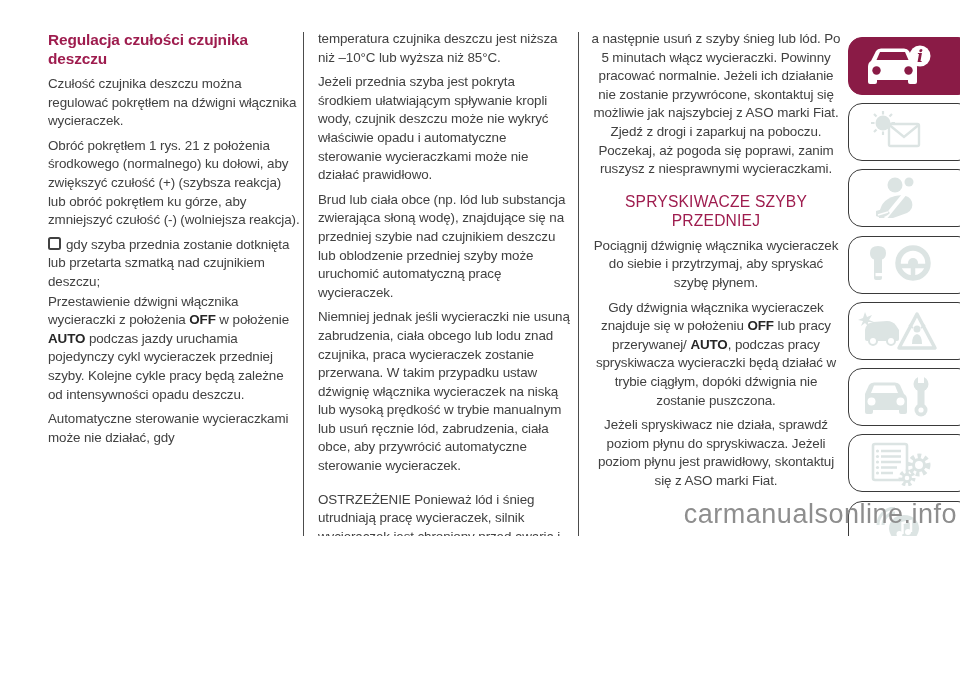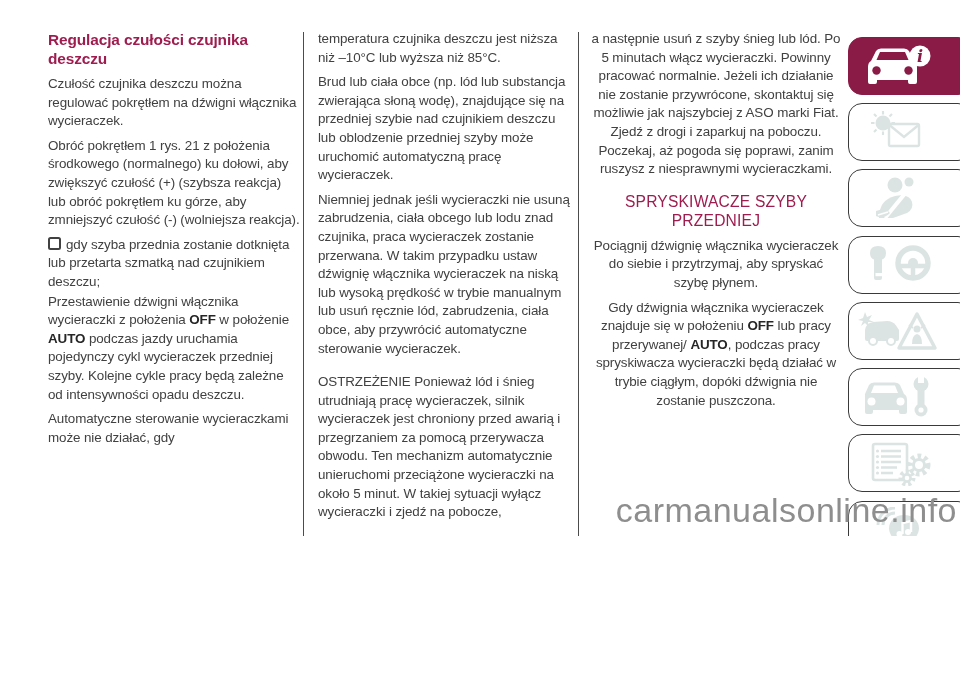--- a/index.html
+++ b/index.html
@@ -42,49 +42,51 @@
   .tab:nth-child(1){top:37px;}
   .tab:nth-child(2){top:103px;}
   .tab:nth-child(3){top:169px;}
   .tab:nth-child(4){top:236px;}
   .tab:nth-child(5){top:302px;}
   .tab:nth-child(6){top:368px;}
   .tab:nth-child(7){top:434px;}
   .tab:nth-child(8){top:501px;}
   .tab:nth-child(9){top:567px;}
 
-  .watermark{position:absolute;right:3px;bottom:6px;font-size:34px;color:var(--watermark);letter-spacing:0.5px;z-index:1;}
+  .watermark{position:absolute;right:3px;bottom:6px;font-size:27px;color:var(--watermark);letter-spacing:0.5px;z-index:1;}
   .page-number{position:absolute;left:825px;top:633px;font-size:14px;font-weight:bold;color:#0c0c0c;z-index:2;}
 </style>
 </head>
 <body>
 
 <div class="page">
 
   <div class="col col-1">
       <div class="block heading"><span>Regulacja czułości czujnika deszczu</span></div>
       <div class="block para"><span>Czułość czujnika deszczu można regulować pokrętłem na dźwigni włącznika wycieraczek.</span></div>
       <div class="block para"><span>Obróć pokrętłem 1 rys. 21 z położenia środkowego (normalnego) ku dołowi, aby zwiększyć czułość (+) (szybsza reakcja) lub obróć pokrętłem ku górze, aby zmniejszyć czułość (-) (wolniejsza reakcja).</span></div>
       <div class="block bullet"><span class="bullet-square"></span><span>gdy szyba przednia zostanie dotknięta lub przetarta szmatką nad czujnikiem deszczu;</span></div>
       <div class="block para"><span>Przestawienie dźwigni włącznika wycieraczki z położenia </span><b>OFF</b><span> w położenie </span><b>AUTO</b><span> podczas jazdy uruchamia pojedynczy cykl wycieraczek przedniej szyby. Kolejne cykle pracy będą zależne od intensywności opadu deszczu.</span></div>
       <div class="block para"><span>Automatyczne sterowanie wycieraczkami może nie działać, gdy</span></div>
     </div>
   <div class="divider divider-1"></div>
   <div class="col col-2">
       <div class="block para"><span>temperatura czujnika deszczu jest niższa niż –10°C lub wyższa niż 85°C.</span></div>
+      <div class="block para"><span>Jeżeli przednia szyba jest pokryta środkiem ułatwiającym spływanie kropli wody, czujnik deszczu może nie wykryć właściwie opadu i automatyczne sterowanie wycieraczkami może nie działać prawidłowo.</span></div>
       <div class="block para"><span>Brud lub ciała obce (np. lód lub substancja zwierająca słoną wodę), znajdujące się na przedniej szybie nad czujnikiem deszczu lub oblodzenie przedniej szyby może uruchomić automatyczną pracę wycieraczek.</span></div>
       <div class="block para"><span>Niemniej jednak jeśli wycieraczki nie usuną zabrudzenia, ciała obcego lub lodu znad czujnika, praca wycieraczek zostanie przerwana. W takim przypadku ustaw dźwignię włącznika wycieraczek na niską lub wysoką prędkość w trybie manualnym lub usuń ręcznie lód, zabrudzenia, ciała obce, aby przywrócić automatyczne sterowanie wycieraczek.</span></div>
       <div class="block warning"><span>OSTRZEŻENIE Ponieważ lód i śnieg utrudniają pracę wycieraczek, silnik wycieraczek jest chroniony przed awarią i przegrzaniem za pomocą przerywacza obwodu. Ten mechanizm automatycznie unieruchomi przeciążone wycieraczki na około 5 minut. W takiej sytuacji wyłącz wycieraczki i zjedź na pobocze,</span></div>
     </div>
   <div class="divider divider-2"></div>
   <div class="col col-3">
       <div class="block para"><span>a następnie usuń z szyby śnieg lub lód. Po 5 minutach włącz wycieraczki. Powinny pracować normalnie. Jeżeli ich działanie nie zostanie przywrócone, skontaktuj się możliwie jak najszybciej z ASO marki Fiat. Zjedź z drogi i zaparkuj na poboczu. Poczekaj, aż pogoda się poprawi, zanim ruszysz z niesprawnymi wycieraczkami.</span></div>
       <div class="block section-heading"><span>SPRYSKIWACZE SZYBY PRZEDNIEJ</span></div>
       <div class="block para"><span>Pociągnij dźwignię włącznika wycieraczek do siebie i przytrzymaj, aby spryskać szybę płynem.</span></div>
       <div class="block para"><span>Gdy dźwignia włącznika wycieraczek znajduje się w położeniu </span><b>OFF</b><span> lub pracy przerywanej/ </span><b>AUTO</b><span>, podczas pracy spryskiwacza wycieraczki będą działać w trybie ciągłym, dopóki dźwignia nie zostanie puszczona.</span></div>
+      <div class="block para"><span>Jeżeli spryskiwacz nie działa, sprawdź poziom płynu do spryskiwacza. Jeżeli poziom płynu jest prawidłowy, skontaktuj się z ASO marki Fiat.</span></div>
     </div>
 
   <nav class="tab-rail">
 
     <div class="tab active">
       <svg width="86" height="46" viewBox="0 0 86 46">
         <path d="M14 18 L19 8 Q20.5 5.5 24 5.5 L47 5.5 Q50.5 5.5 52 8 L57 18 Q60 19.5 60 24 L60 39 Q60 41 58 41 L53 41 Q51 41 51 39 L51 37 L20 37 L20 39 Q20 41 18 41 L13 41 Q11 41 11 39 L11 24 Q11 19.5 14 18 Z" fill="#fff"></path>
         <path d="M19.5 17 L23 9 L48 9 L51.5 17 Z" style="fill:var(--tab-active)"></path>
         <circle cx="19.5" cy="27.5" r="4.2" style="fill:var(--tab-active)"></circle>
         <circle cx="51.5" cy="27.5" r="4.2" style="fill:var(--tab-active)"></circle>

